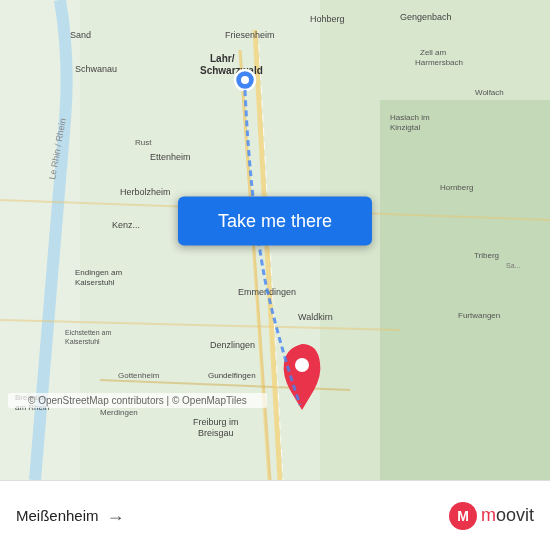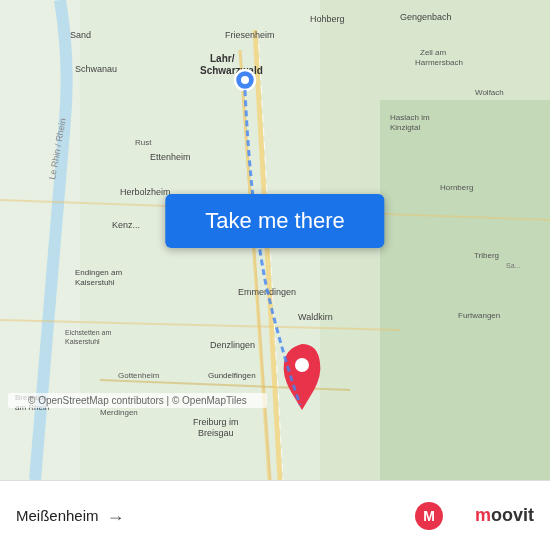--- a/index.html
+++ b/index.html
@@ -29,21 +29,21 @@
     #take-me-there-btn {
       position: absolute;
       left: 50%;
       top: 46%;
       transform: translate(-50%, -50%);
       background-color: #1a73e8;
       color: white;
       border: none;
       border-radius: 6px;
       padding: 14px 40px;
-      font-size: 22px;
+      font-size: 18px;
       font-weight: 500;
       cursor: pointer;
       white-space: nowrap;
       box-shadow: 0 2px 8px rgba(0,0,0,0.3);
       z-index: 10;
     }
 
     
     #bottom-bar {
       width: 550px;
@@ -88,22 +88,21 @@
 
     .moovit-logo {
       margin-left: auto;
       display: flex;
       align-items: center;
       gap: 4px;
     }
 
     .moovit-text {
       font-size: 18px;
-      font-weight: bold;
-      margin-left: 28px;
+      font-weight: normal;
     }
 
     .moovit-m {
       color: #e8334a;
     }
     .moovit-rest {
       color: #333;
     }
 
     .moovit-icon {

